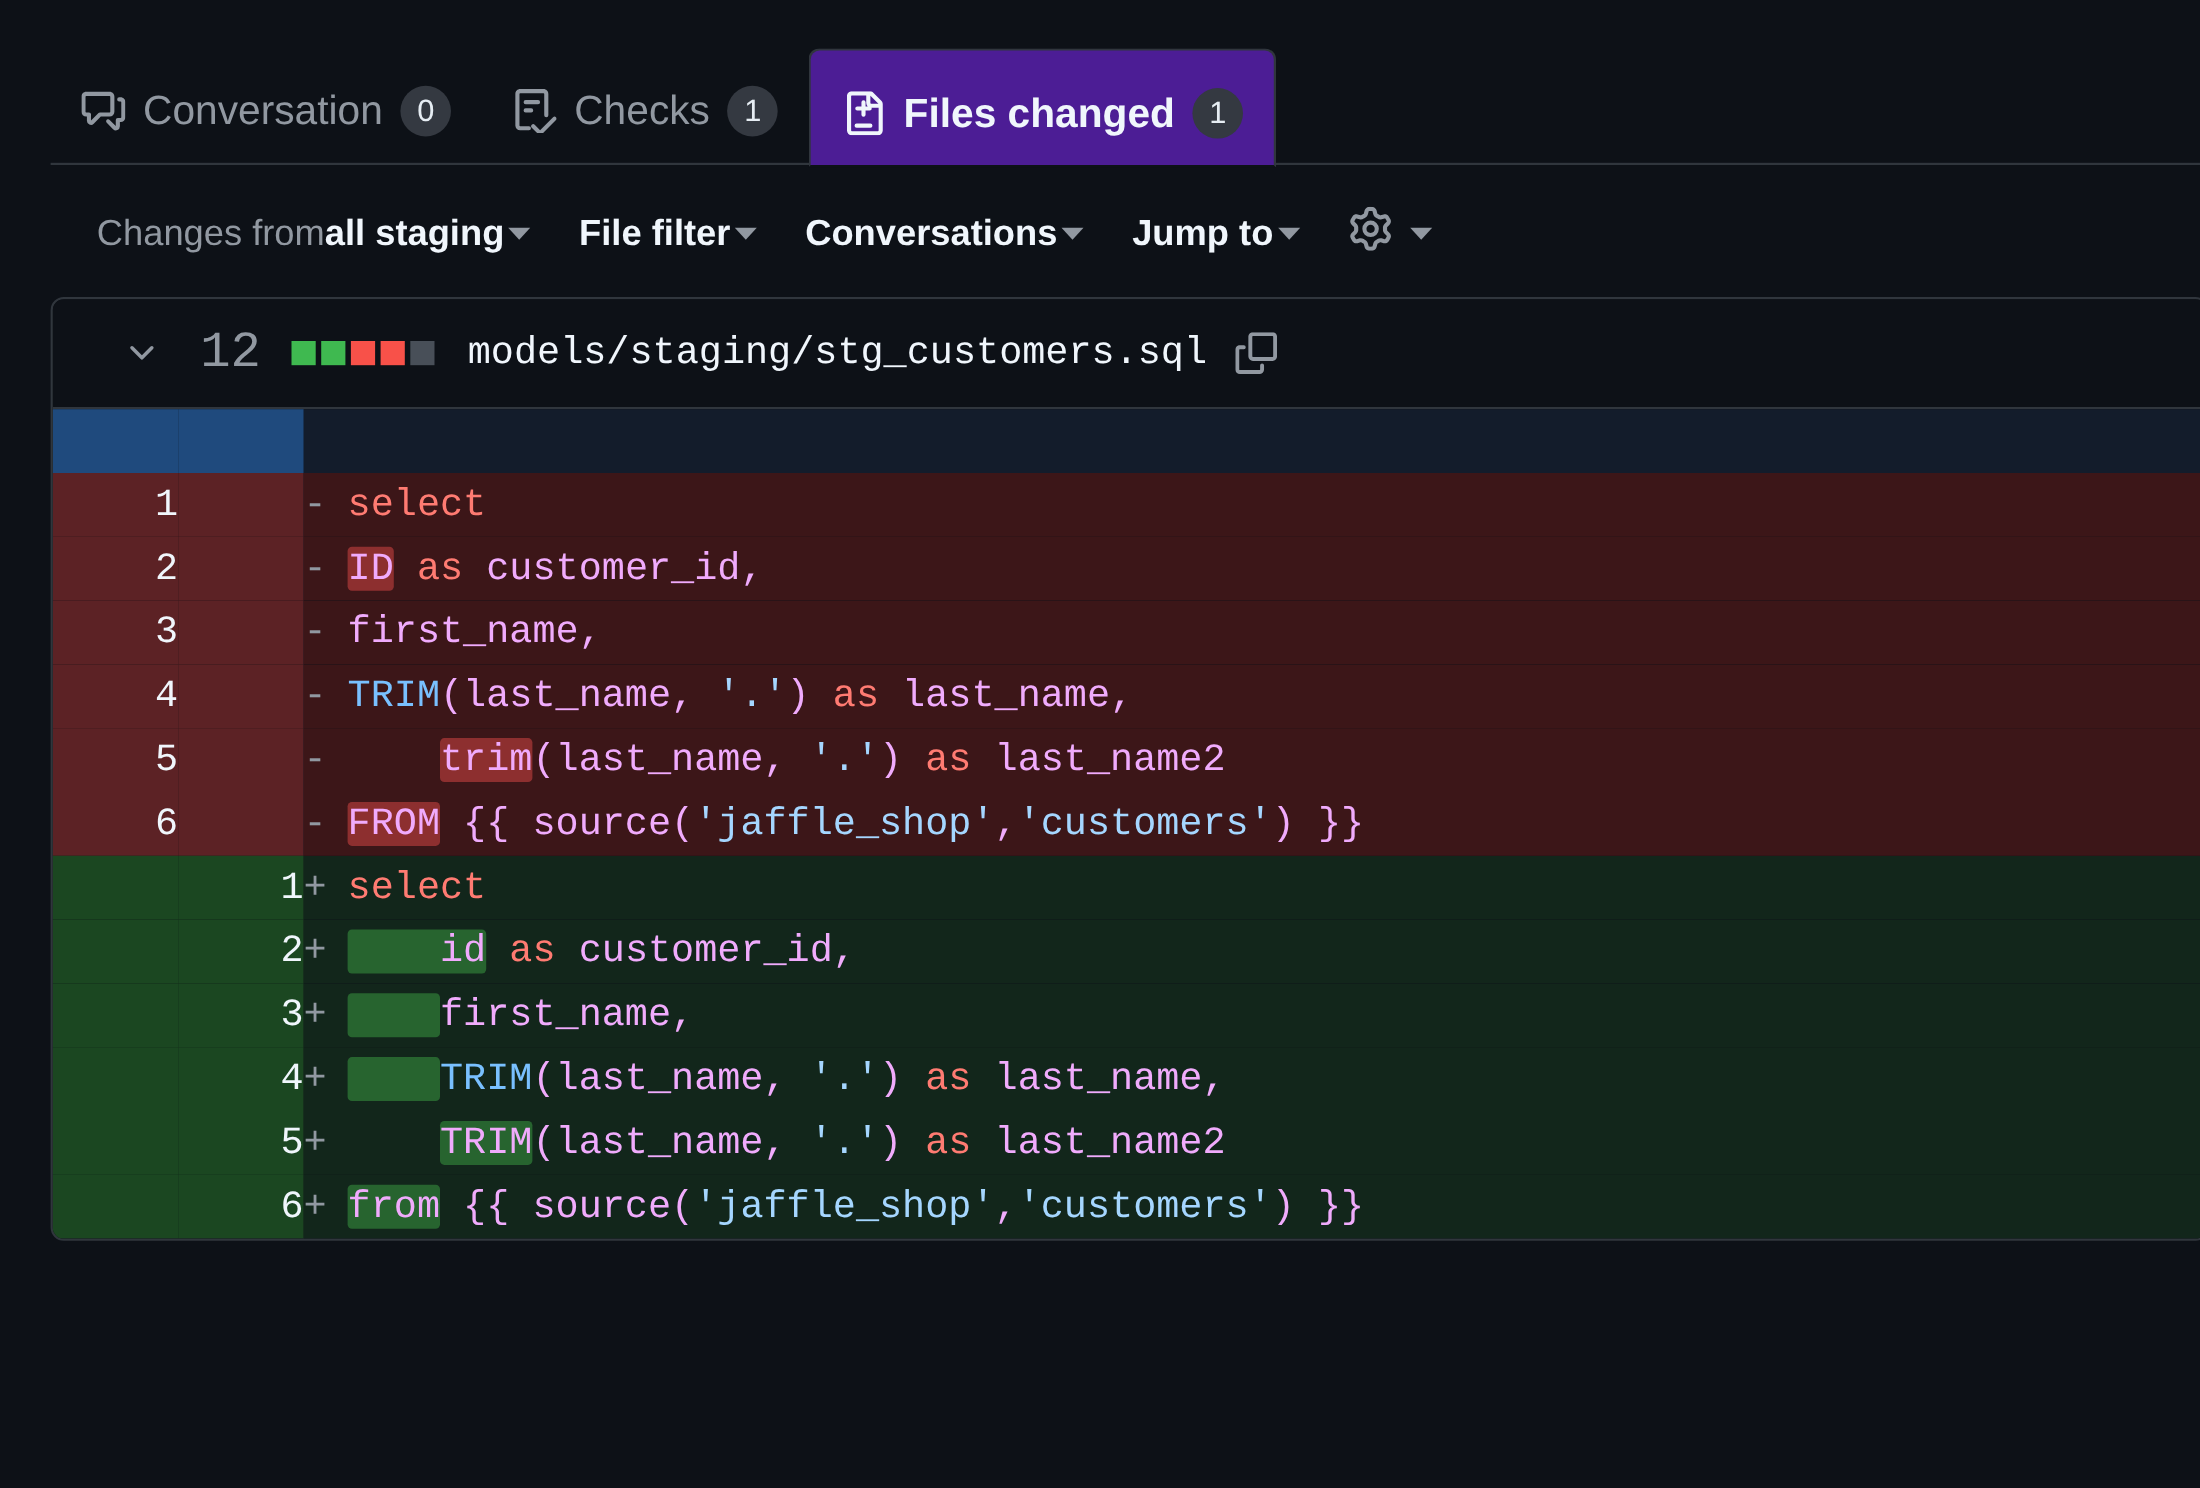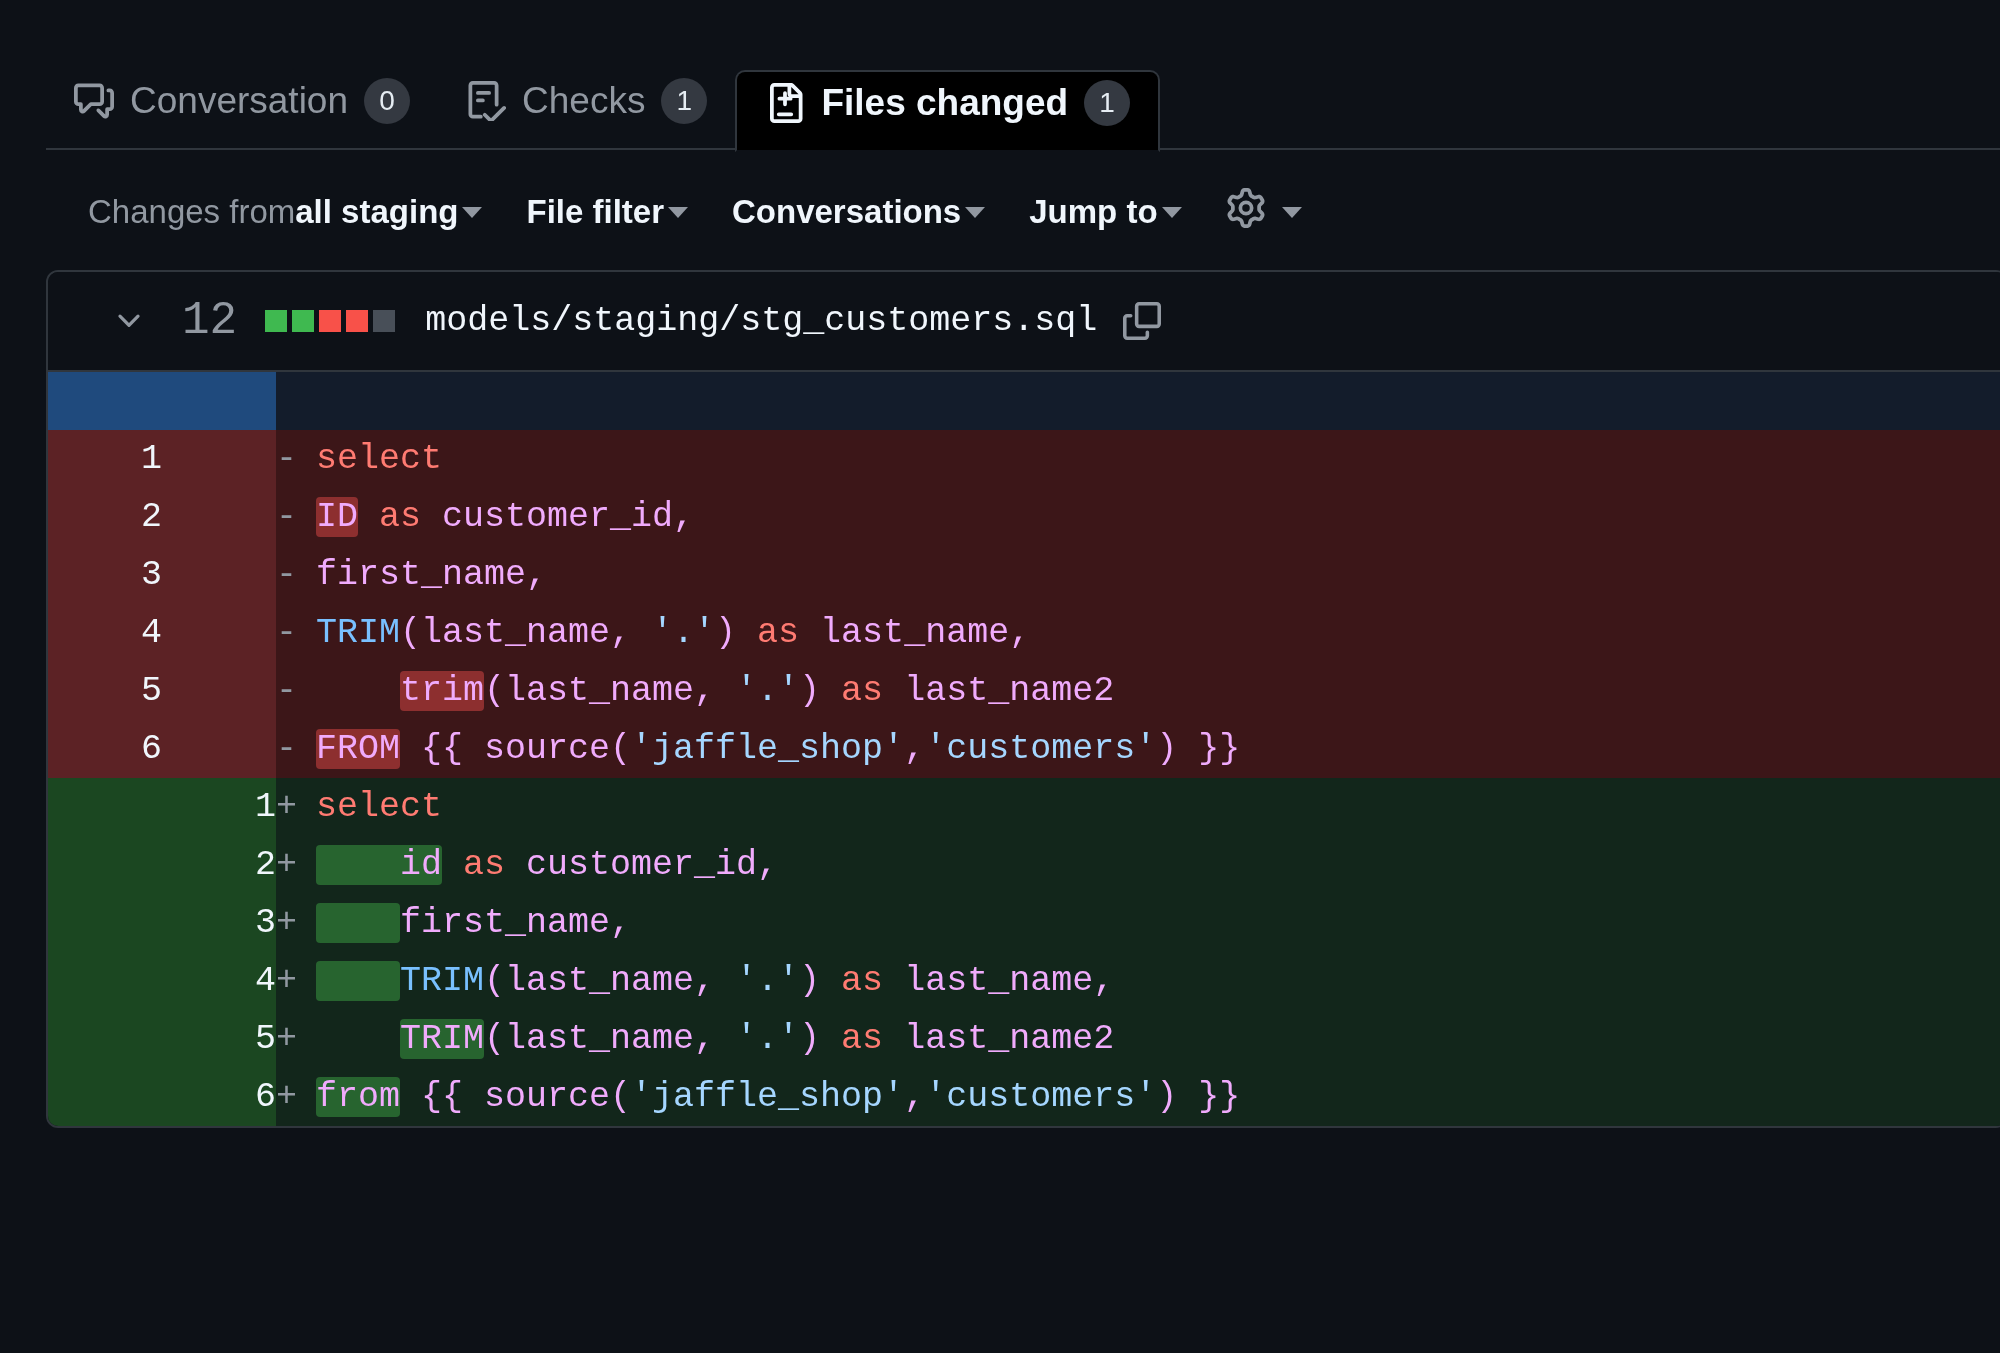--- a/index.html
+++ b/index.html
@@ -39,22 +39,22 @@
     position: relative;
     cursor: pointer;
     white-space: nowrap;
   }
   .tab.selected {
     color: #f0f6fc;
     font-weight: bold;
     border: 2px solid #30363d;
     border-bottom: 2px solid #0d1117;
     border-radius: 10px 10px 0 0;
-    background: #000000;
-    padding-top: 8px;
+    background: #4c1d95;
+    padding-top: 34px;
     padding-bottom: 24px;
     margin-bottom: -2px;
     z-index: 2;
   }
   .tab .tabicon { display: inline-flex; align-items: center; }
   .tab .tabicon svg { display: block; }
   .counter {
     display: inline-flex;
     align-items: center;
     justify-content: center;

